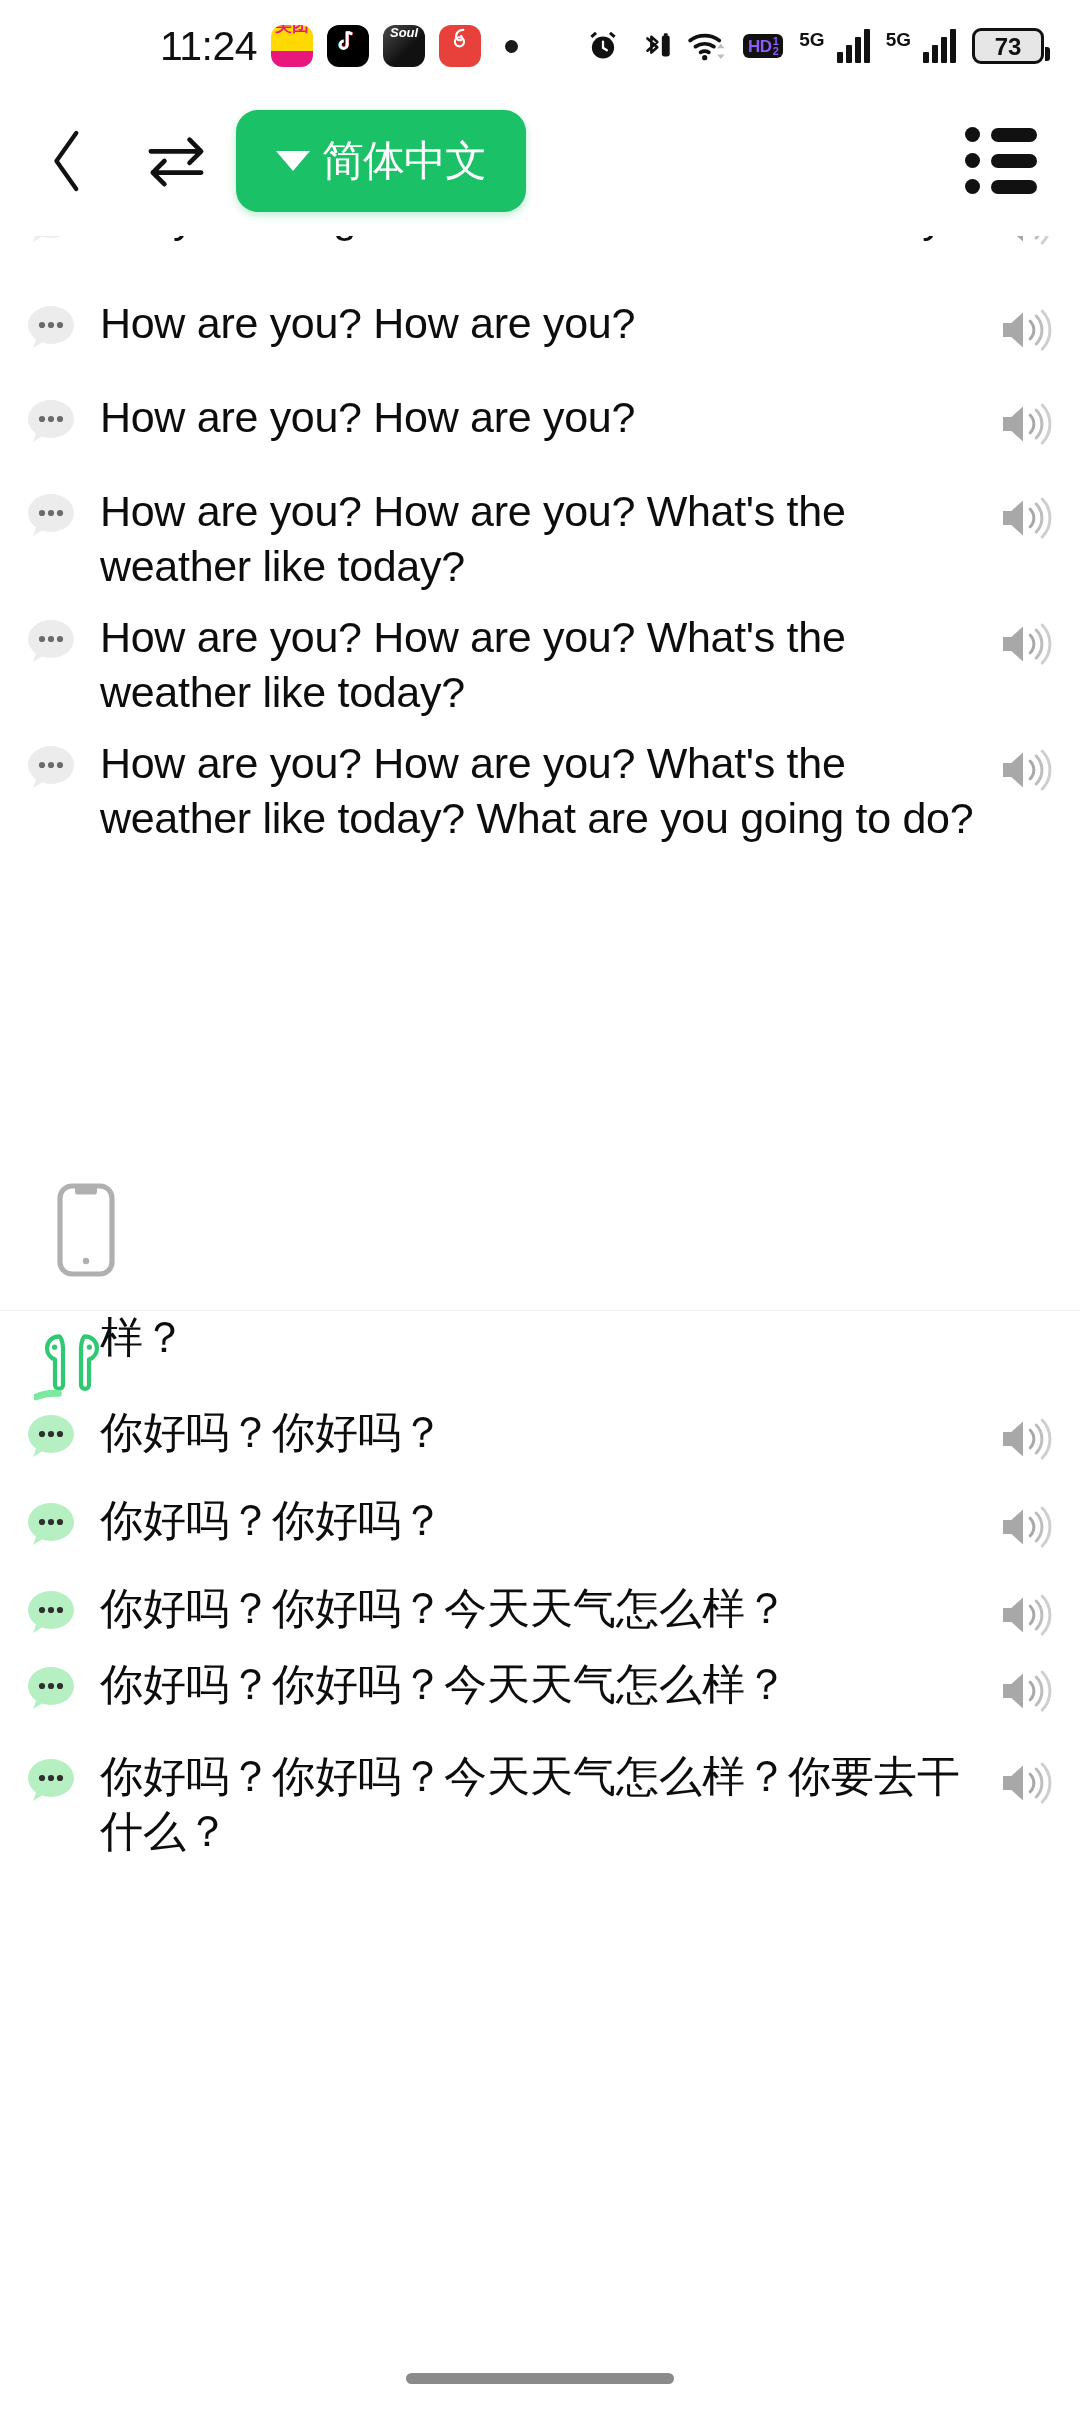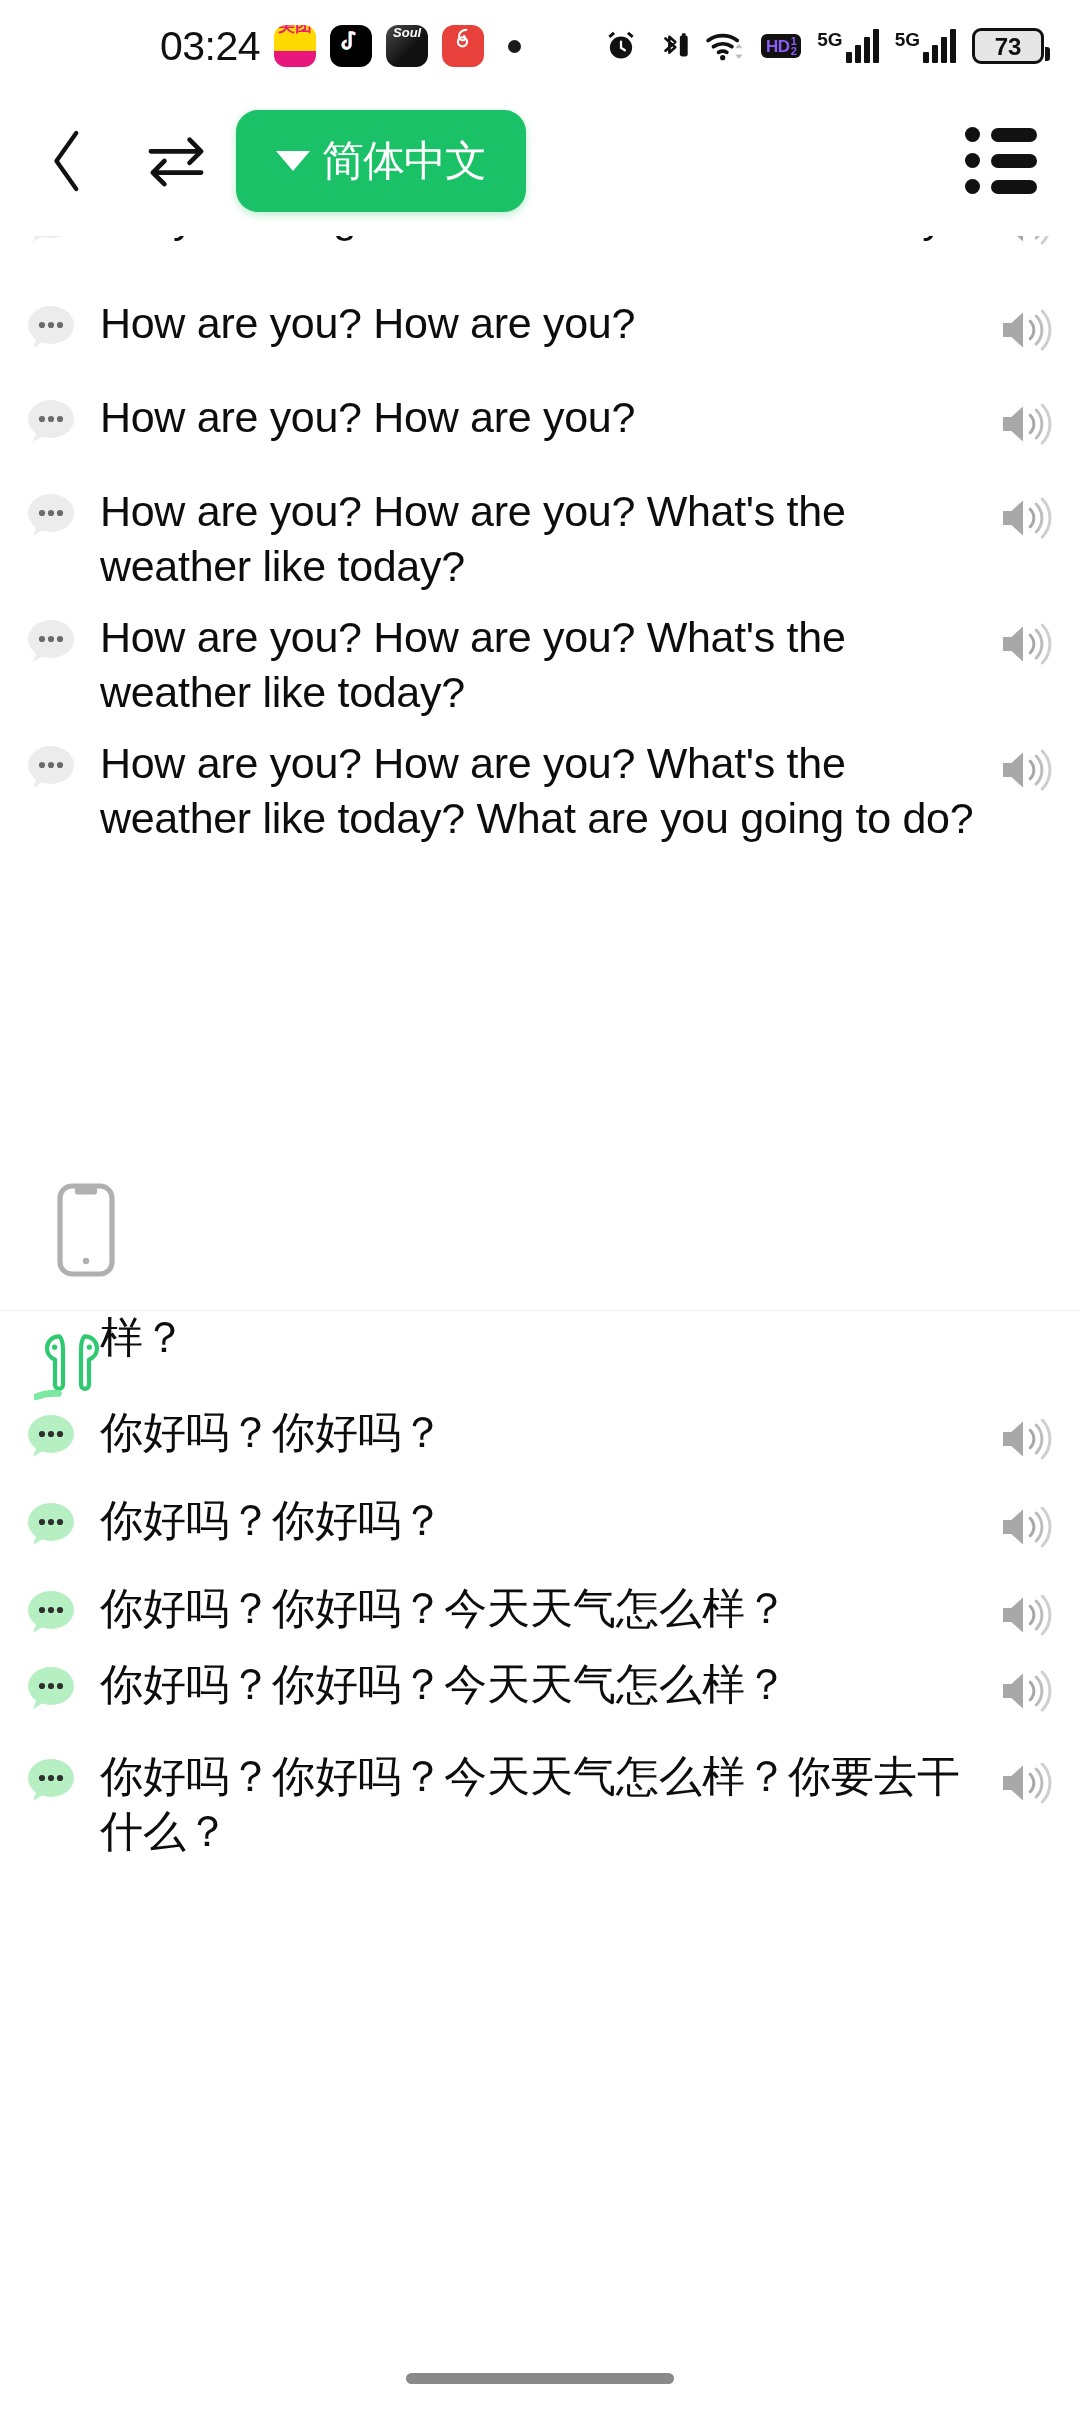--- a/index.html
+++ b/index.html
@@ -26,21 +26,21 @@
                     display:block; margin-top:-8px; font-weight:700;}
   .ai-douyin{ background:#000; }
   .ai-soul{ background:linear-gradient(135deg,#4a4a4a,#111 60%); font-size:13px;
             font-style:italic; }
   .ai-netease{ background:#e8413c; }
   .sb-dot{ width:13px; height:13px; border-radius:50%; background:#1a1a1a;
            margin-left:10px; }
 
   .sb-right{ margin-left:auto; margin-right:36px; display:flex;
              align-items:center; gap:16px; }
-  .sb-5g{ display:flex; align-items:flex-end; gap:3px; }
+  .sb-5g{ display:flex; align-items:flex-end; gap:12px; }
   .sb-5g .lbl{ font-size:19px; font-weight:700; color:#111; line-height:1;
                margin-bottom:14px; }
   .bars{ display:flex; align-items:flex-end; gap:3px; height:34px; }
   .bars i{ display:block; width:6px; background:#111; border-radius:1px; }
   .bars i:nth-child(1){height:11px}
   .bars i:nth-child(2){height:18px}
   .bars i:nth-child(3){height:26px}
   .bars i:nth-child(4){height:34px}
   .hdbox{ background:#111; color:#8b5cf6; border-radius:6px; padding:2px 5px;
           font-size:17px; font-weight:700; letter-spacing:-0.5px;
@@ -108,21 +108,21 @@
             bottom:28px; width:268px; height:11px; border-radius:6px;
             background:#8a8a8a; }
 </style>
 </head>
 <body>
 
 <div id="app">
 
   <div class="statusbar">
     <div class="sb-left">
-      <div class="sb-time">03:24</div>
+      <div class="sb-time">11:24</div>
       <div class="appicon ai-meituan">
           <span>美团</span>
         </div>
       <div class="appicon ai-douyin">
         <svg width="26" height="28" viewBox="0 0 24 24" aria-hidden="true">
           <path fill="#25f4ee" d="M9.6 9.3v8.2a2 2 0 1 1-2-2V13a4.6 4.6 0 1 0 4.6 4.6V7.2c.9.9 2.1 1.5 3.4 1.6V6.3a3.7 3.7 0 0 1-2.5-1.1h-3.5z"></path>
           <path fill="#fe2c55" d="M10.4 8.6v8.2a2 2 0 1 1-2-2v-2.5a4.6 4.6 0 1 0 4.6 4.6V6.5c.9.9 2.1 1.5 3.4 1.6V5.6a3.7 3.7 0 0 1-2.5-1.1h-3.5z"></path>
           <path fill="#fff" d="M10 9v8.3a2 2 0 1 1-2-2v-2.5a4.6 4.6 0 1 0 4.6 4.6V6.9c.9.9 2.1 1.4 3.4 1.5V6a3.7 3.7 0 0 1-2.5-1.1H10z"></path>
         </svg>
       </div>

